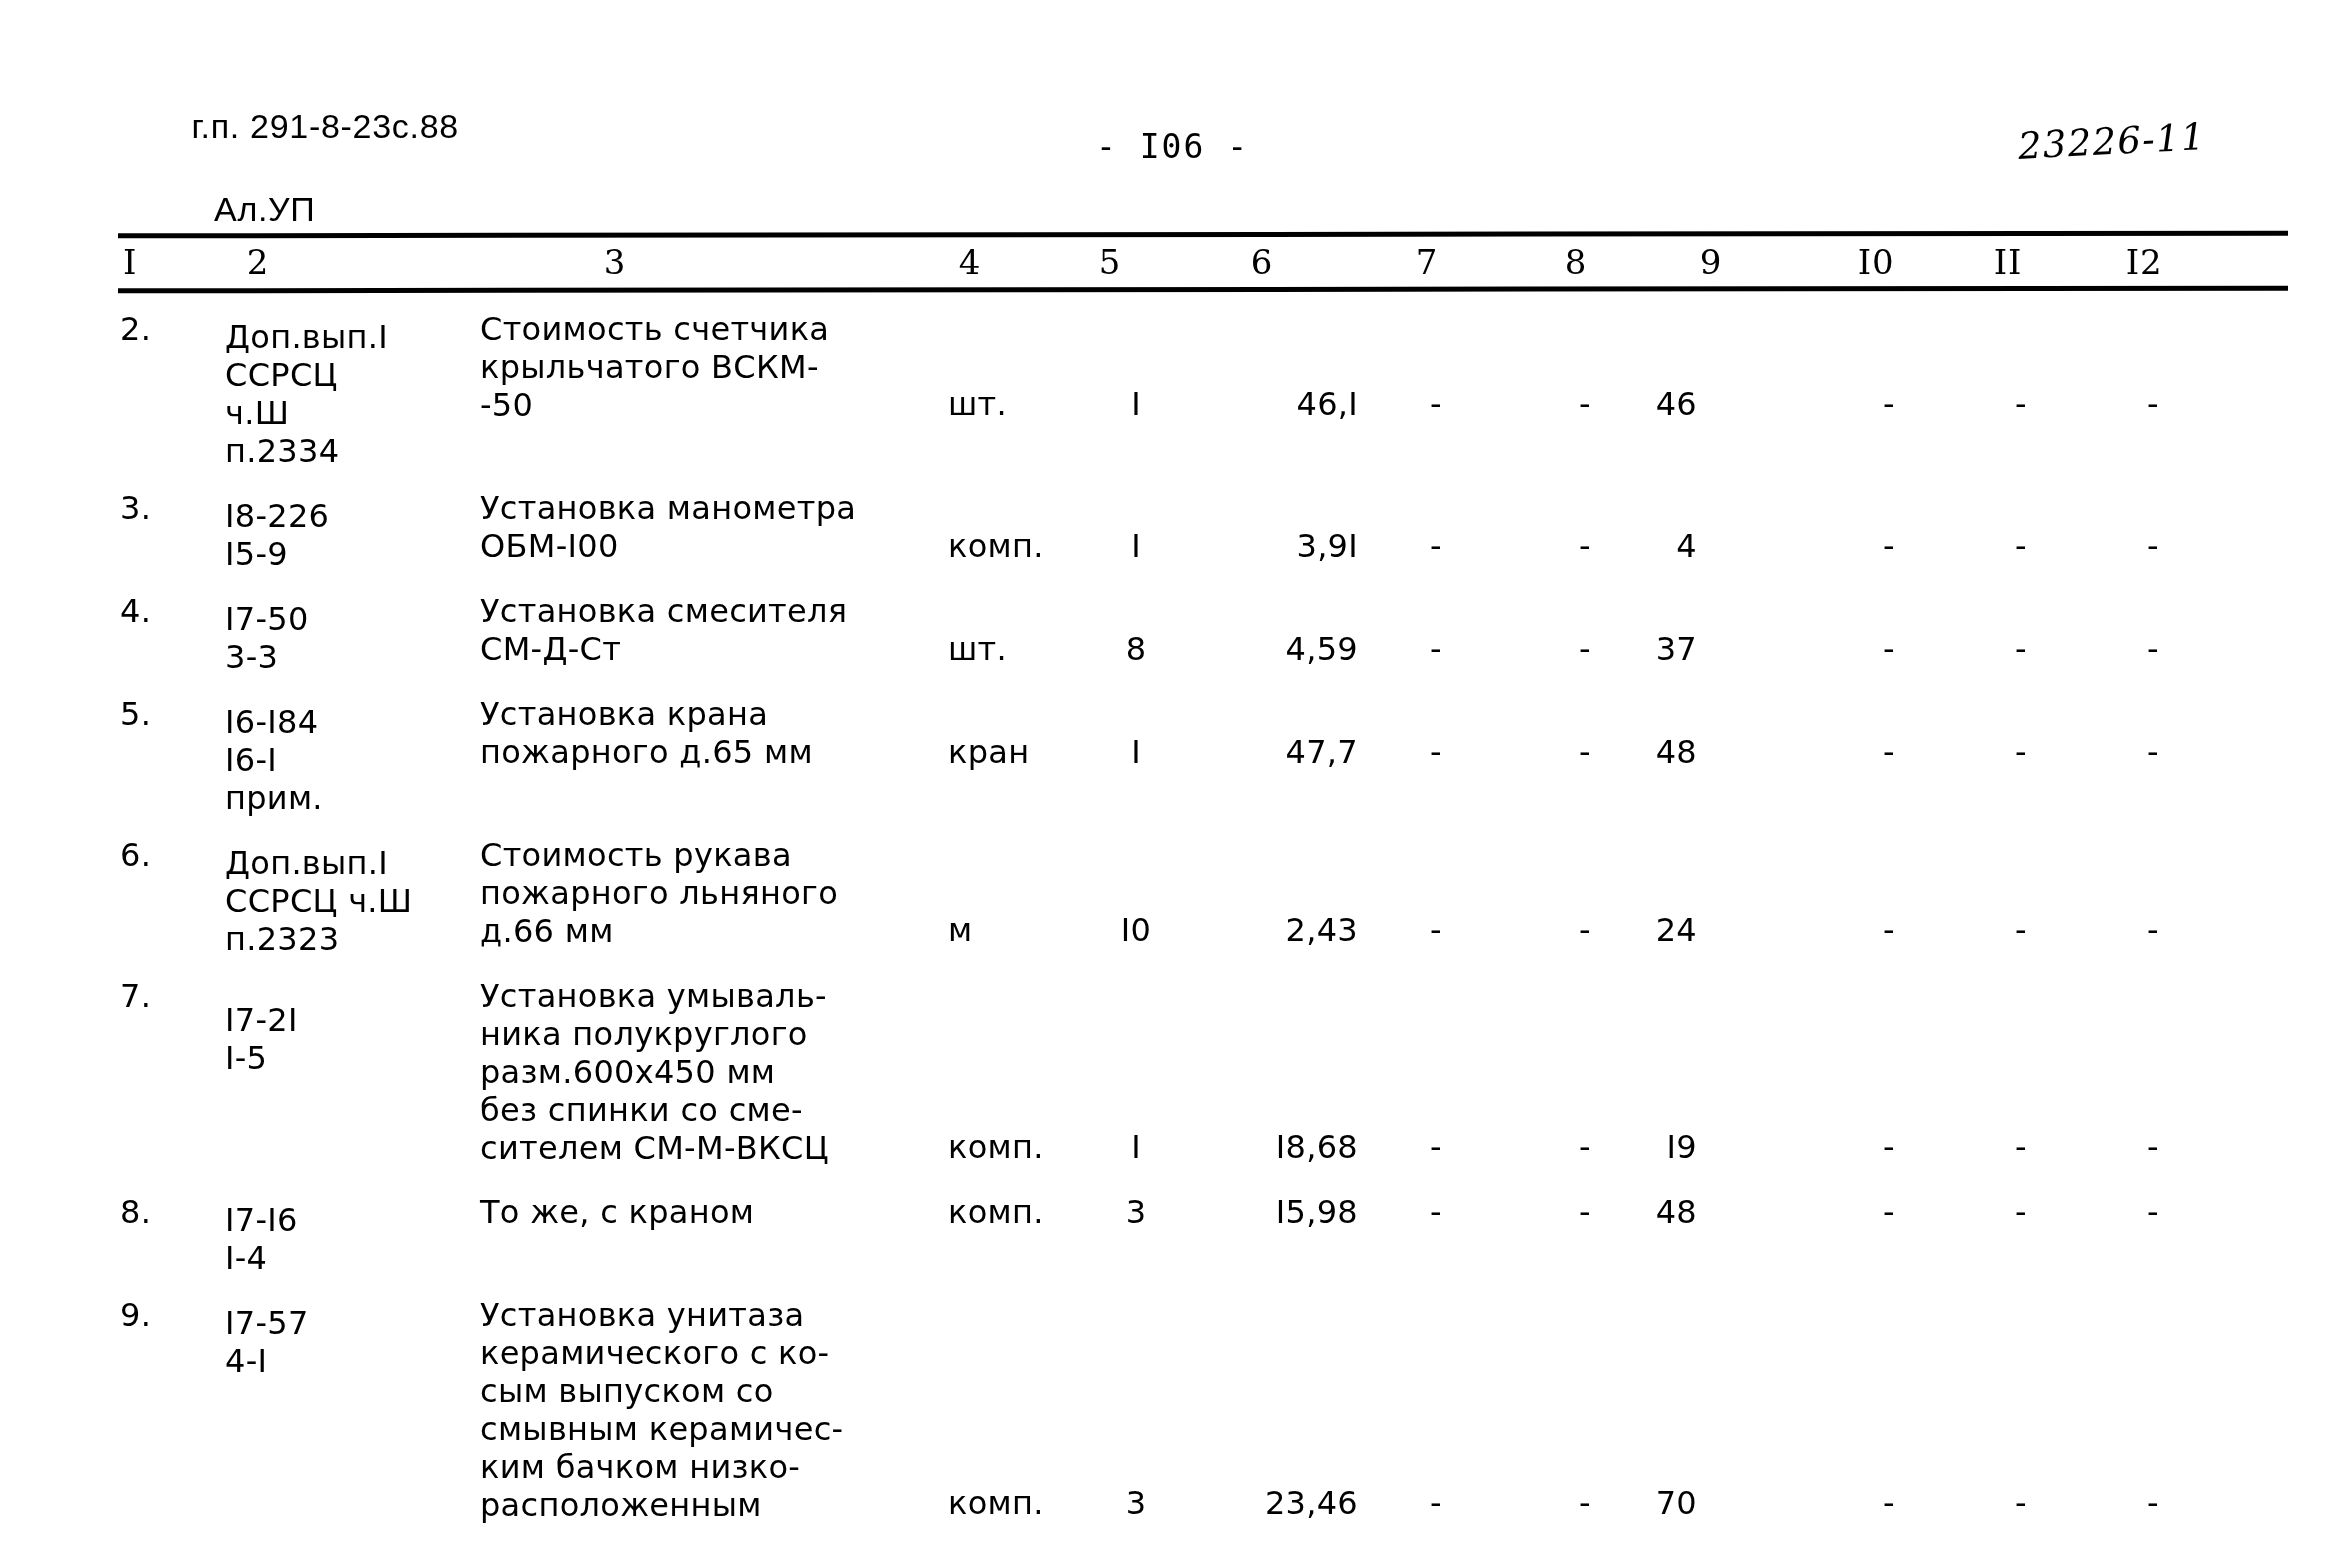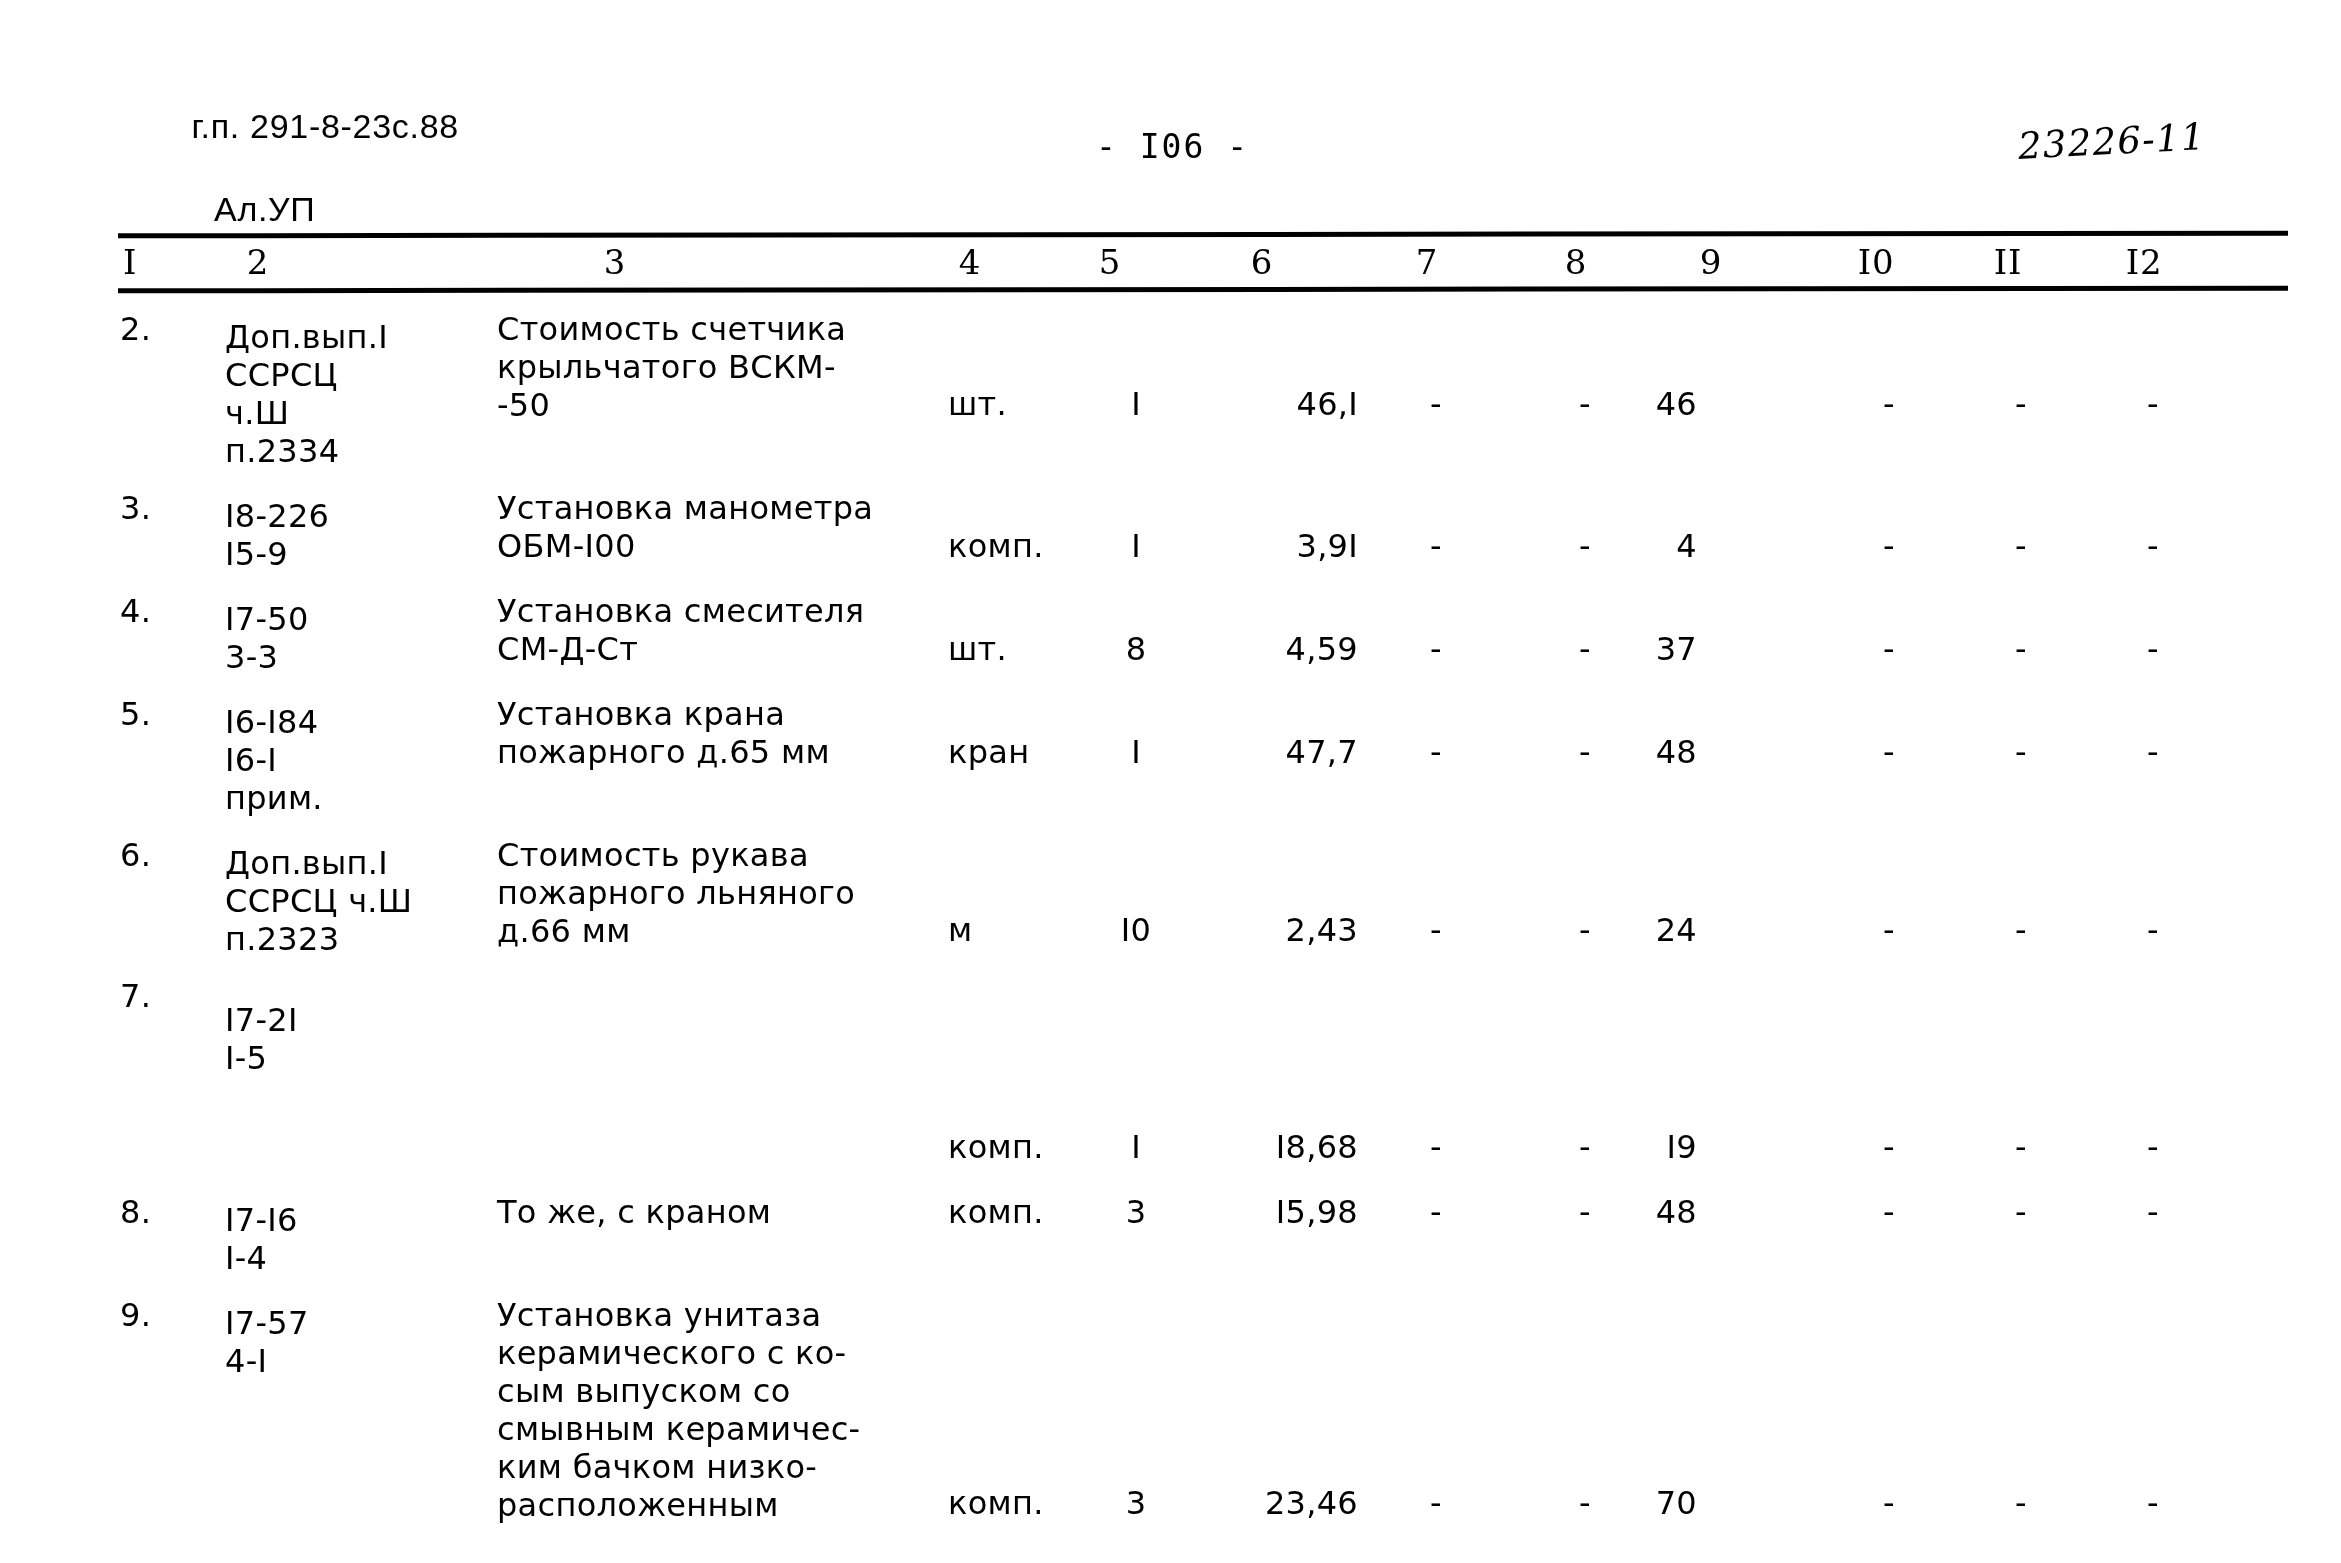--- a/index.html
+++ b/index.html
@@ -99,21 +99,21 @@
   .cell {
     position: absolute;
     font-family: "DejaVu Sans", sans-serif;
     font-size: 32px;
     line-height: 38px;
     letter-spacing: 0.3px;
     white-space: pre;
   }
   .c-num   { left: 120px;  width: 86px; }
   .c-code  { left: 225px;  width: 277px; margin-top: 8px; }
-  .c-desc  { left: 497px;  width: 436px; }
+  .c-desc  { left: 480px;  width: 436px; }
   .c-unit  { left: 948px; width: 165px; }
   .c-qty   { left: 1090px; width: 92px; text-align: center; }
   .c-v6    { left: 1199px; width: 159px; text-align: right; }
   .c-v7    { left: 1390px; width: 92px; text-align: center; }
   .c-v8    { left: 1539px; width: 92px; text-align: center; }
   .c-v9    { left: 1578px; width: 119px; text-align: right; }
   .c-v10   { left: 1843px; width: 92px; text-align: center; }
   .c-v11   { left: 1975px; width: 92px; text-align: center; }
   .c-v12   { left: 2107px; width: 92px; text-align: center; }
 
@@ -220,20 +220,21 @@
         <div class="cell c-v7" style="top: 75px;">-</div>
         <div class="cell c-v8" style="top: 75px;">-</div>
         <div class="cell c-v9" style="top: 75px;">24</div>
         <div class="cell c-v10" style="top: 75px;">-</div>
         <div class="cell c-v11" style="top: 75px;">-</div>
         <div class="cell c-v12" style="top: 75px;">-</div>
       </div>
       <div class="row" style="height: 188px; margin-bottom: 28px;">
         <div class="cell c-num" style="top: 0px;">7.</div>
         <div class="cell c-code code-lines" style="top: 16px;"><span>I7-2I</span><span>I-5</span></div>
+        <div class="cell c-desc desc-lines" style="top: 0px;"><span>Установка умываль-</span><span>ника полукруглого</span><span>разм.600х450 мм</span><span>без спинки со сме-</span><span>сителем СМ-М-ВКСЦ</span></div>
         <div class="cell c-unit" style="top: 151px;">комп.</div>
         <div class="cell c-qty" style="top: 151px;">I</div>
         <div class="cell c-v6" style="top: 151px;">I8,68</div>
         <div class="cell c-v7" style="top: 151px;">-</div>
         <div class="cell c-v8" style="top: 151px;">-</div>
         <div class="cell c-v9" style="top: 151px;">I9</div>
         <div class="cell c-v10" style="top: 151px;">-</div>
         <div class="cell c-v11" style="top: 151px;">-</div>
         <div class="cell c-v12" style="top: 151px;">-</div>
       </div>

